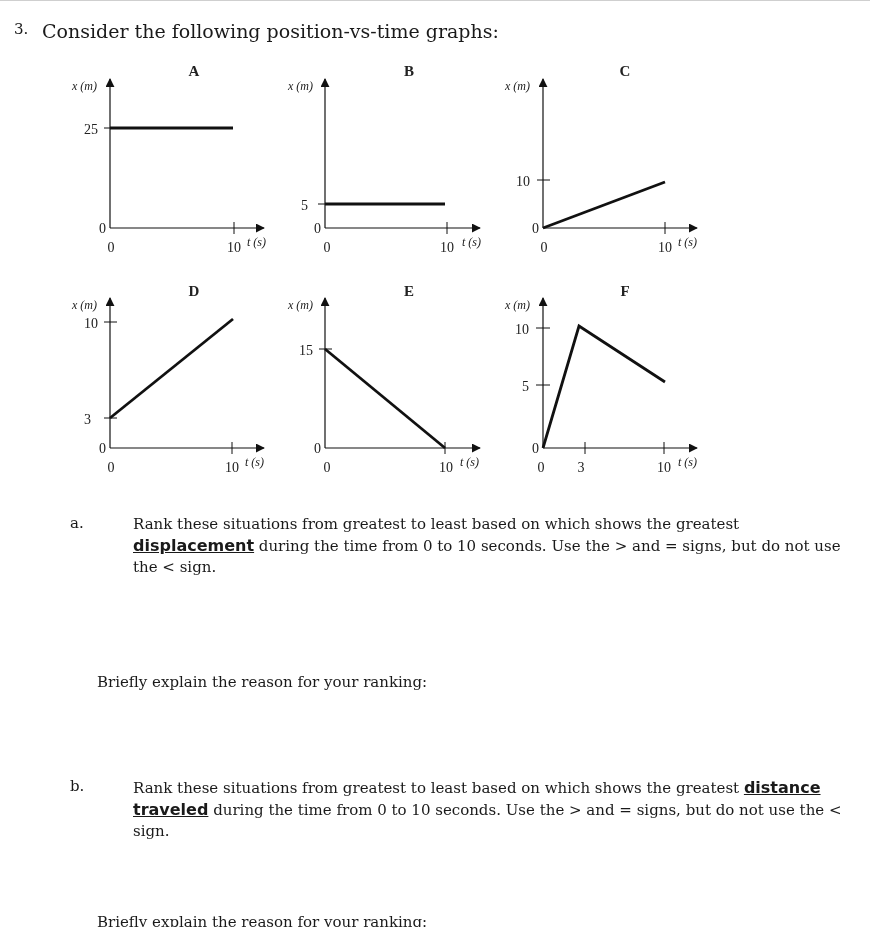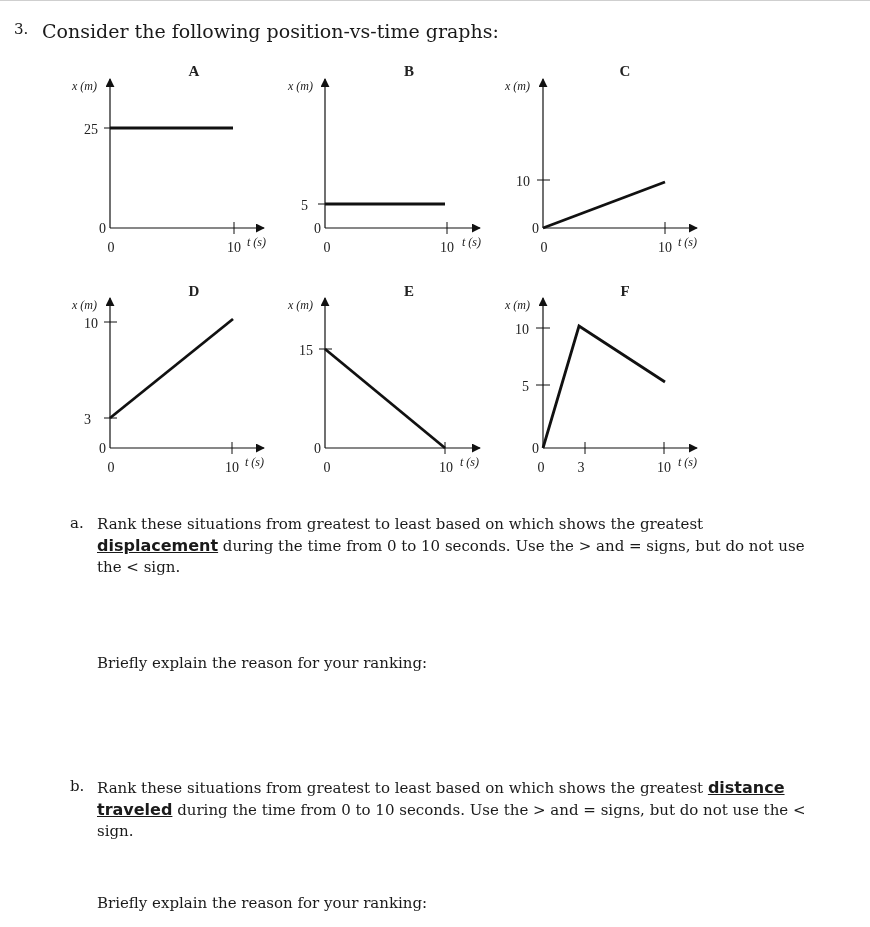--- a/index.html
+++ b/index.html
@@ -6,23 +6,23 @@
   body { width: 870px; height: 927px; position: relative; overflow: hidden;
          font-family: "DejaVu Serif", "Liberation Serif", serif; color: #1a1a1a; }
   .topline { position: absolute; left: 0; top: 0; width: 870px; height: 1px; background: #cfcfcf; }
   .abs { position: absolute; white-space: nowrap; }
   .qnum { left: 14px; top: 20px; font-size: 15px; }
   .qtext { left: 42px; top: 20px; font-size: 19px; }
   .graphs { position: absolute; left: 0; top: 0; width: 870px; height: 500px; }
   .graphs svg { position: absolute; left: 0; top: 0; }
   .gtxt { font-family: "Liberation Serif", "DejaVu Serif", serif; fill: #222; }
   .part-letter { font-size: 15px; }
-  .part-text { font-size: 15px; line-height: 21px; white-space: normal; width: 720px; }
+  .part-text { font-size: 15px; line-height: 21px; white-space: normal; width: 720px; margin-left: 36px; }
   .em { font-weight: bold; text-decoration: underline; font-family: "DejaVu Sans", sans-serif; font-size: 16px; }
-  .explain { font-size: 15px; }
+  .explain { font-size: 15px; margin-top: 19px; }
 </style>
 </head>
 <body>
 
 <div class="topline"></div>
 
 <div class="abs qnum">3.</div>
 <div class="abs qtext">Consider the following position-vs-time graphs:</div>
 
 <div class="graphs">

